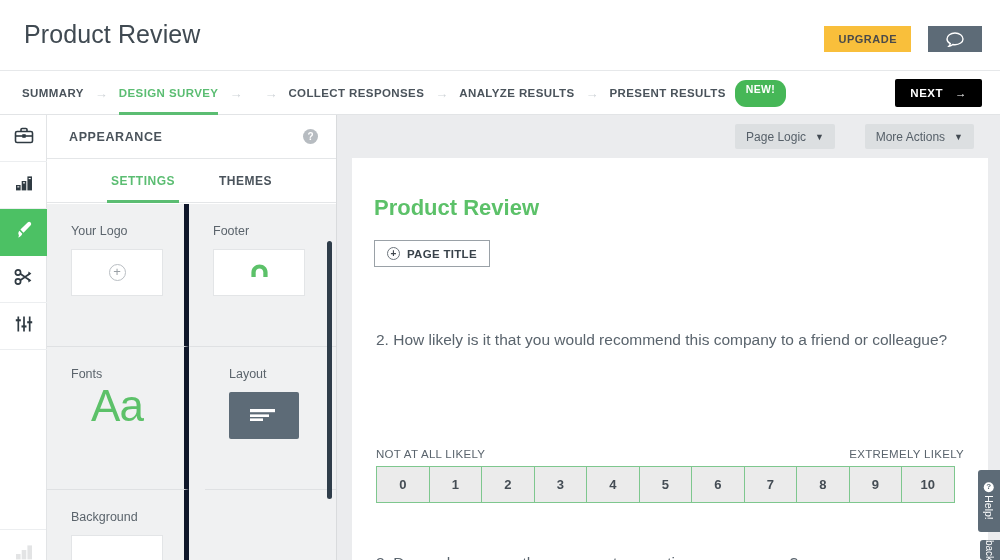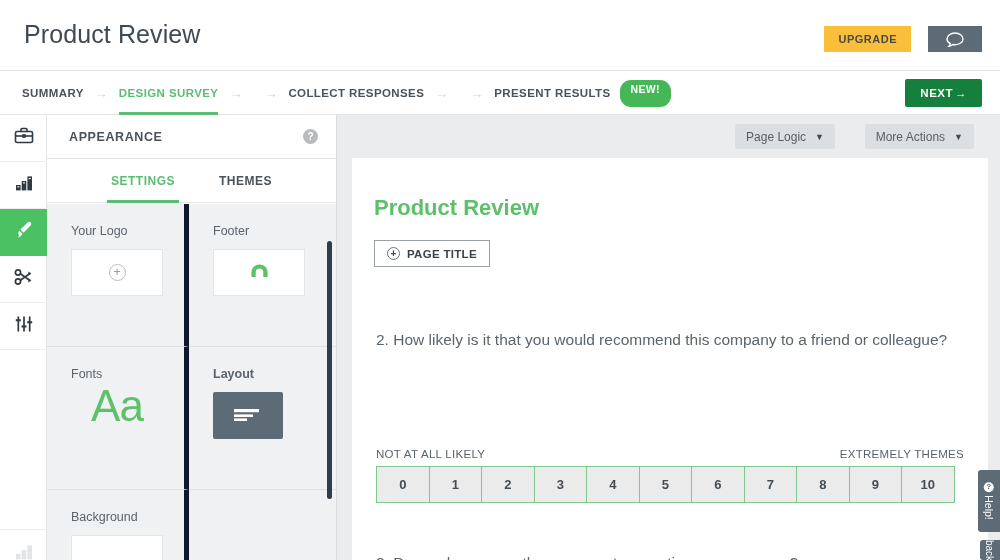--- a/index.html
+++ b/index.html
@@ -66,24 +66,24 @@
   .new-badge {
     margin-left: 9px;
     background: #46b757; color: #ffffff;
     font-size: 10.5px; font-weight: bold; letter-spacing: 0.3px;
     border-radius: 11px; padding: 3px 11px 12px;
     display: inline-flex; align-items: center;
   }
   .next-btn {
     position: absolute; right: 18px; top: 8px;
     height: 28px; padding: 0 15px;
-    background: #15803d; color: #ffffff;
+    background: #000000; color: #ffffff;
     font-size: 11.5px; font-weight: bold; letter-spacing: 0.5px;
     border: none; border-radius: 2px; cursor: pointer;
-    display: flex; align-items: center; gap: 2px; text-align: center;
+    display: flex; align-items: center; gap: 12px; text-align: center;
   }
 
   
   .rail {
     position: absolute; left: 0; top: 115px; width: 47px; height: 445px;
     background: #ffffff; border-right: 1px solid #e2e4e6;
   }
   .rail-item {
     position: relative; width: 47px; height: 47px;
     display: flex; align-items: center; justify-content: center;
@@ -280,20 +280,21 @@
 
   <div class="navbar">
     <div class="nav-inner">
       <div class="nav-item">SUMMARY</div>
       <div class="nav-arrow">→</div>
       <div class="nav-item active">DESIGN SURVEY</div>
       <div class="nav-arrow">→</div>
       <div class="nav-arrow">→</div>
       <div class="nav-item">COLLECT RESPONSES</div>
       <div class="nav-arrow">→</div>
+      <div class="nav-item">ANALYZE RESULTS</div>
       <div class="nav-arrow">→</div>
       <div class="nav-item">
         <span>PRESENT RESULTS</span>
         <span class="new-badge">NEW!</span>
       </div>
     </div>
     <button class="next-btn">
       <span>NEXT</span>
       <span>→</span>
     </button>
@@ -391,21 +392,21 @@
             </svg>
           </span>
         </div>
       </div>
 
       <div class="cell" style="left:0; top:143px; width:142px; height:143px;">
         <div class="cell-label">Fonts</div>
         <div class="fonts-aa">Aa</div>
       </div>
 
-      <div class="cell" style="left:142px; top:143px; width:148px; height:143px; border-right:none;font-weight:bold;">
+      <div class="cell" style="left:158px; top:143px; width:148px; height:143px; border-right:none;">
         <div class="cell-label">Layout</div>
         <div class="layout-box">
           <span>
             <svg width="32" height="18" viewBox="0 0 32 18">
               <rect x="2" y="4" width="25" height="3.2" fill="#ffffff"></rect>
               <rect x="2" y="9.4" width="19" height="2.6" fill="#ffffff"></rect>
               <rect x="2" y="13.4" width="13" height="2.6" fill="#ffffff"></rect>
             </svg>
           </span>
         </div>
@@ -439,21 +440,21 @@
       <div class="sv-title">Product Review</div>
 
       <button class="page-title-btn">
         <span class="plus-sm">+</span>
         <span>PAGE TITLE</span>
       </button>
 
       <div class="q-text" style="left:24px; top:172px; width:590px;">2. How likely is it that you would recommend this company to a friend or colleague?</div>
 
       <div class="scale-label" style="left:24px;">NOT AT ALL LIKELY</div>
-      <div class="scale-label" style="right:24px;">EXTREMELY THEMES</div>
+      <div class="scale-label" style="right:24px;">EXTREMELY LIKELY</div>
 
       <div class="nps">
         <div class="nps-cell">0</div>
         <div class="nps-cell">1</div>
         <div class="nps-cell">2</div>
         <div class="nps-cell">3</div>
         <div class="nps-cell">4</div>
         <div class="nps-cell">5</div>
         <div class="nps-cell">6</div>
         <div class="nps-cell">7</div>

